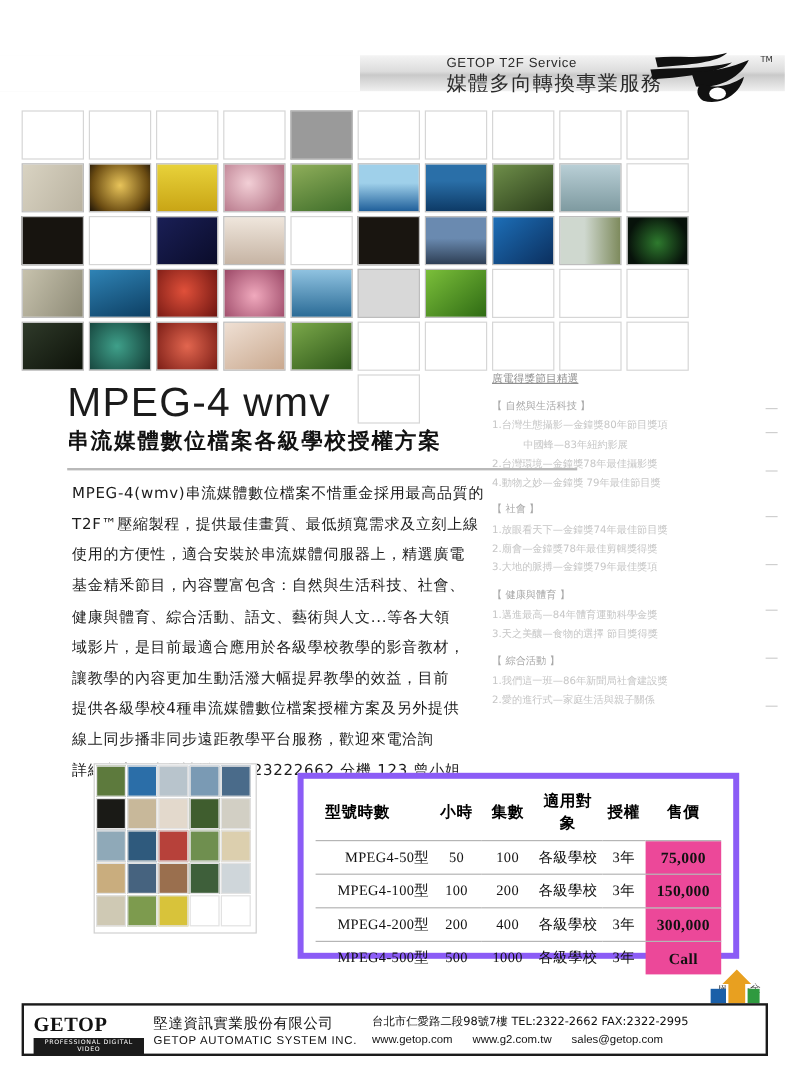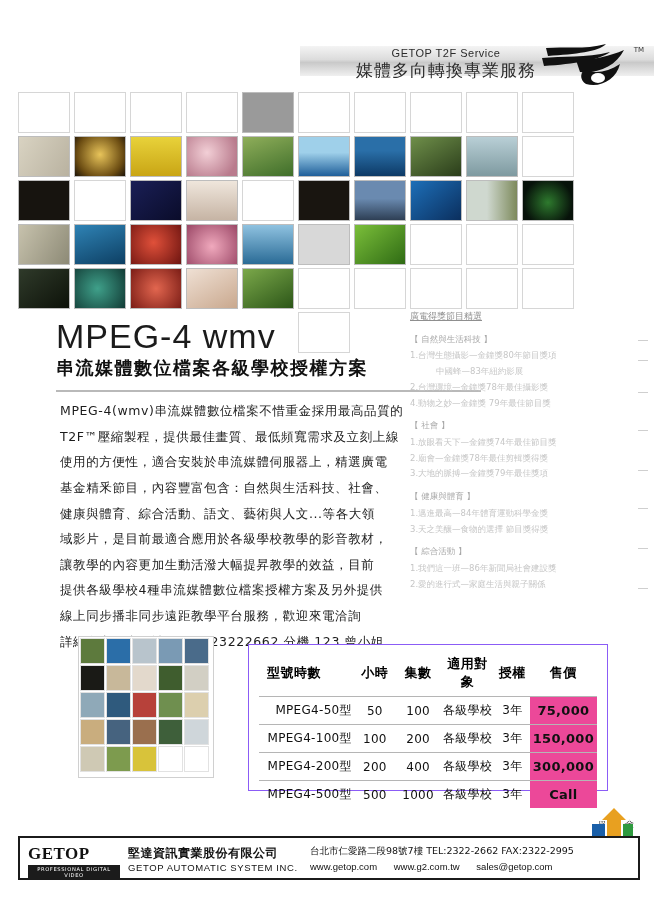--- a/index.html
+++ b/index.html
@@ -34,22 +34,22 @@
     background: linear-gradient(to bottom, #f4f4f4 0%, #dcdcdc 45%, #c9c9c9 55%, #f0f0f0 100%);
   }
   .header-bar-left {
     position: absolute;
     left: 0; top: 6px;
     width: 300px; height: 30px;
     background: #ffffff;
   }
   .header-text {
     position: absolute;
-    right: 118px; top: 6px;
-    text-align: center;
+    right: 102px; top: 6px;
+    text-align: left;
     line-height: 1.35;
   }
   .header-text .line1 {
     font-size: 11px;
     color: #2b2b2b;
     letter-spacing: 0.5px;
     font-family: "Liberation Sans", sans-serif;
   }
   .header-text .line2 {
     font-size: 17px;
@@ -173,22 +173,23 @@
     width: 25px; height: 26px;
     border: 1px solid #e2e2e2;
     box-sizing: border-box;
   }
 
   
   .table-wrap {
     position: absolute;
     left: 248px; top: 644px;
     width: 358px; height: 145px;
-    border: 1px solid #8b5cf6;
+    border: 5px solid #8b5cf6;
     background: #ffffff;
+    font-family: Liberation Serif, serif;
   }
   .ptable {
     position: absolute;
     left: 10px; top: 6px;
     width: 338px;
     border-collapse: collapse;
     font-size: 12.5px;
     color: #111;
   }
   .ptable th {
@@ -253,21 +254,21 @@
     color: #ffffff;
     font-size: 5.2px;
     letter-spacing: 0.6px;
     padding: 1px 2px;
     text-align: center;
   }
   .footer-cn {
     position: absolute;
     left: 108px; top: 7px;
     font-size: 12px;
-    font-weight: bold;
+    font-weight: normal;
     color: #111;
     letter-spacing: 0.5px;
   }
   .footer-en {
     position: absolute;
     left: 108px; top: 24px;
     font-size: 9.5px;
     color: #111;
     letter-spacing: 0.6px;
     font-family: "Liberation Sans", sans-serif;

